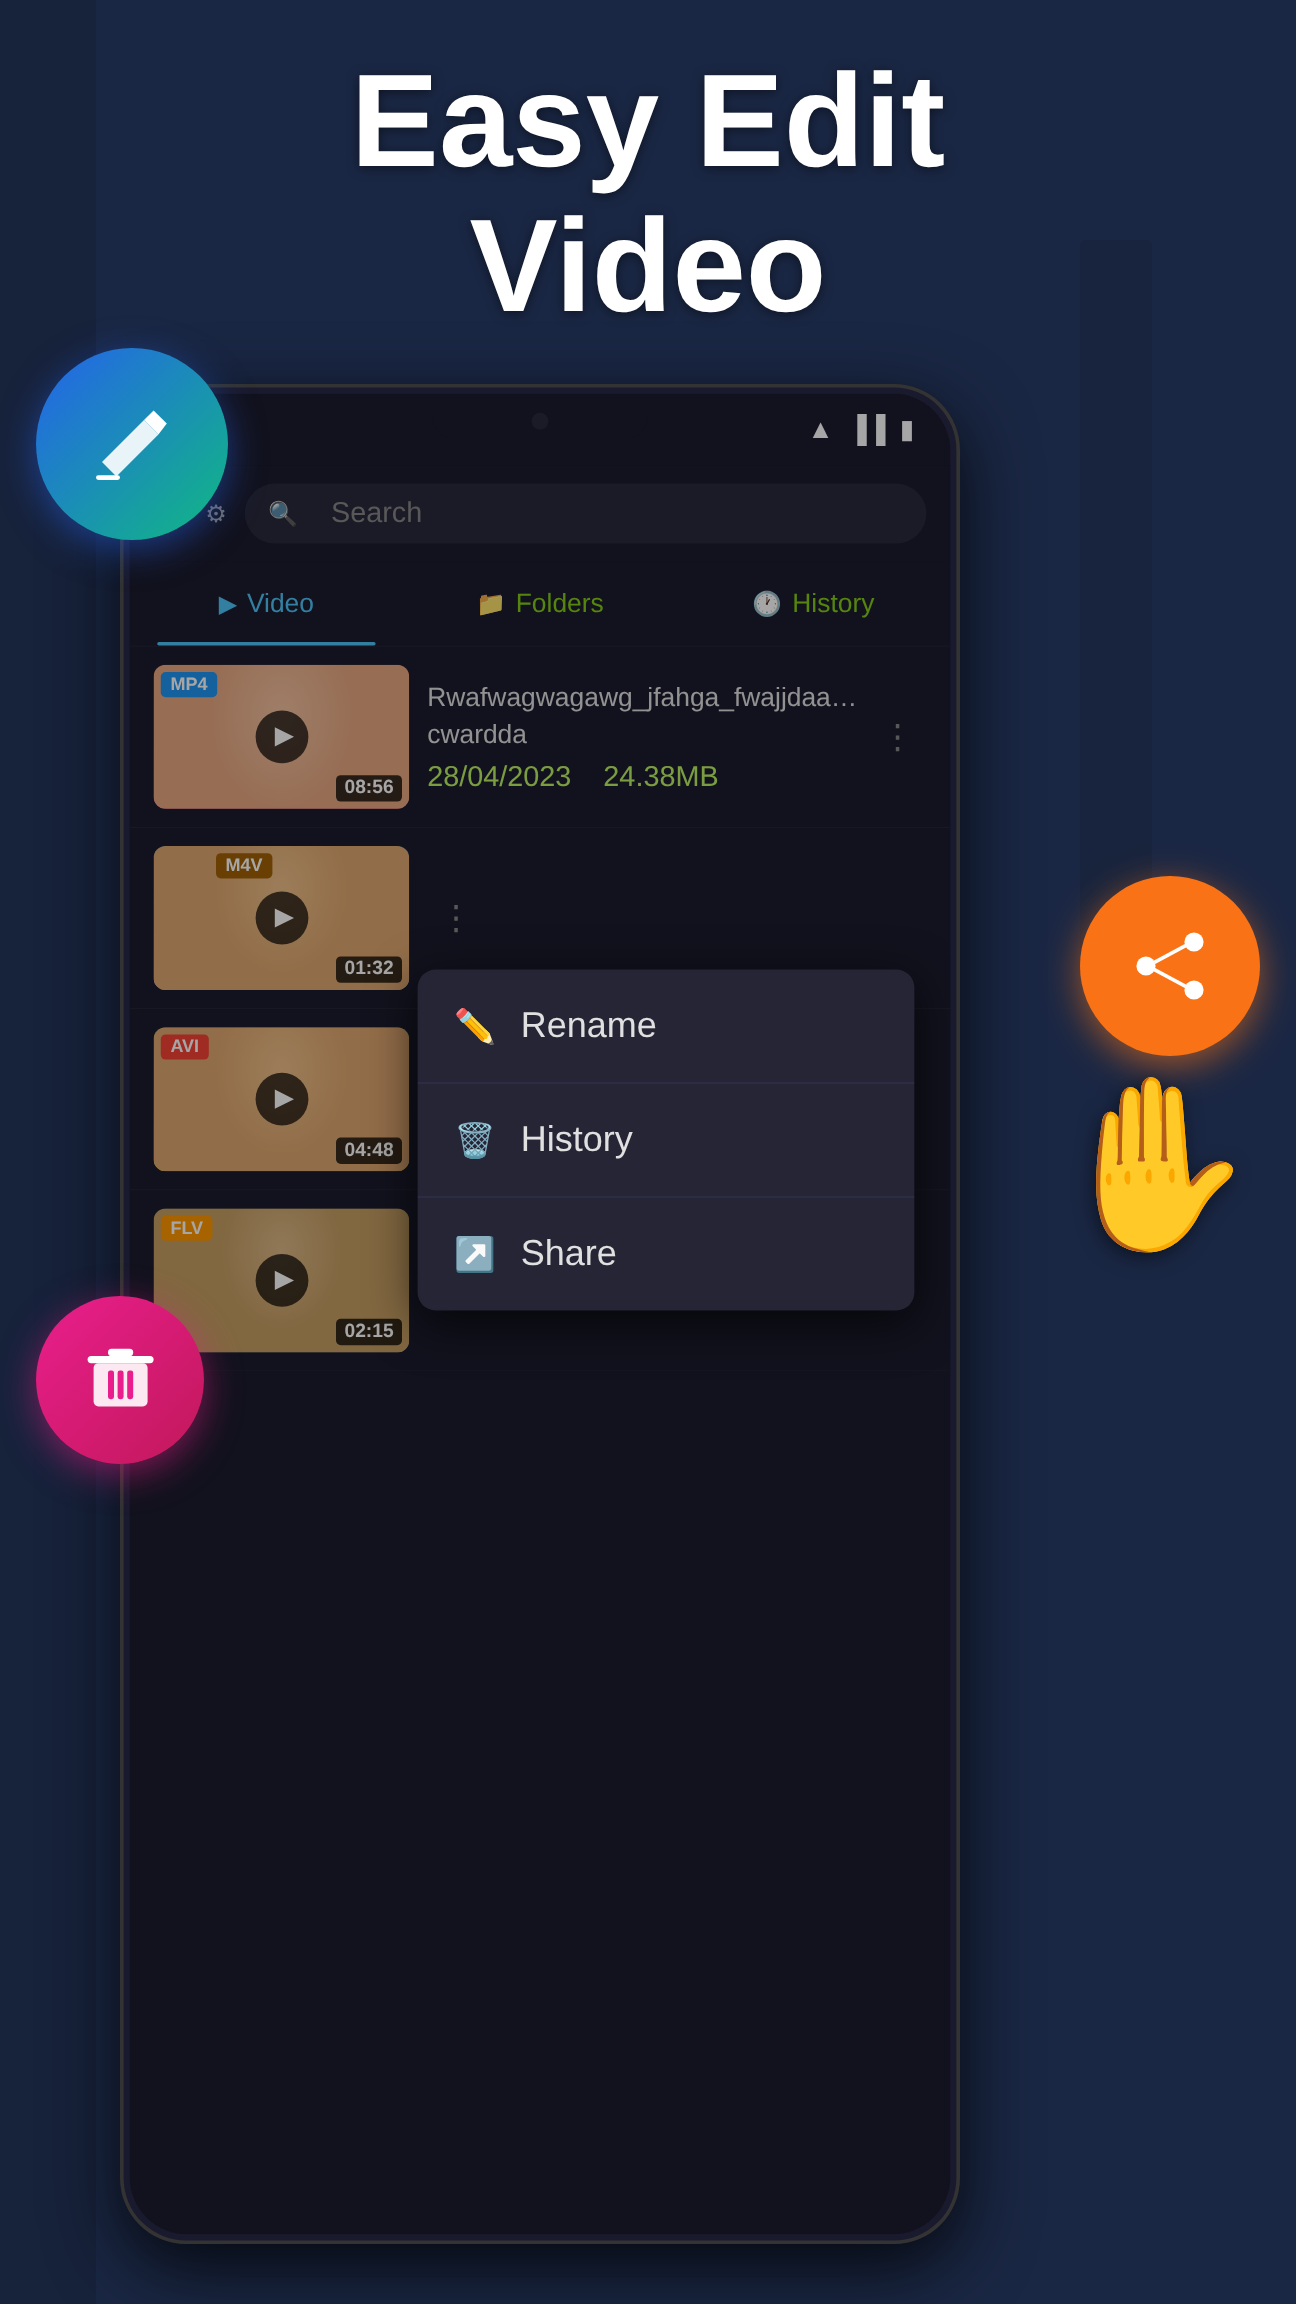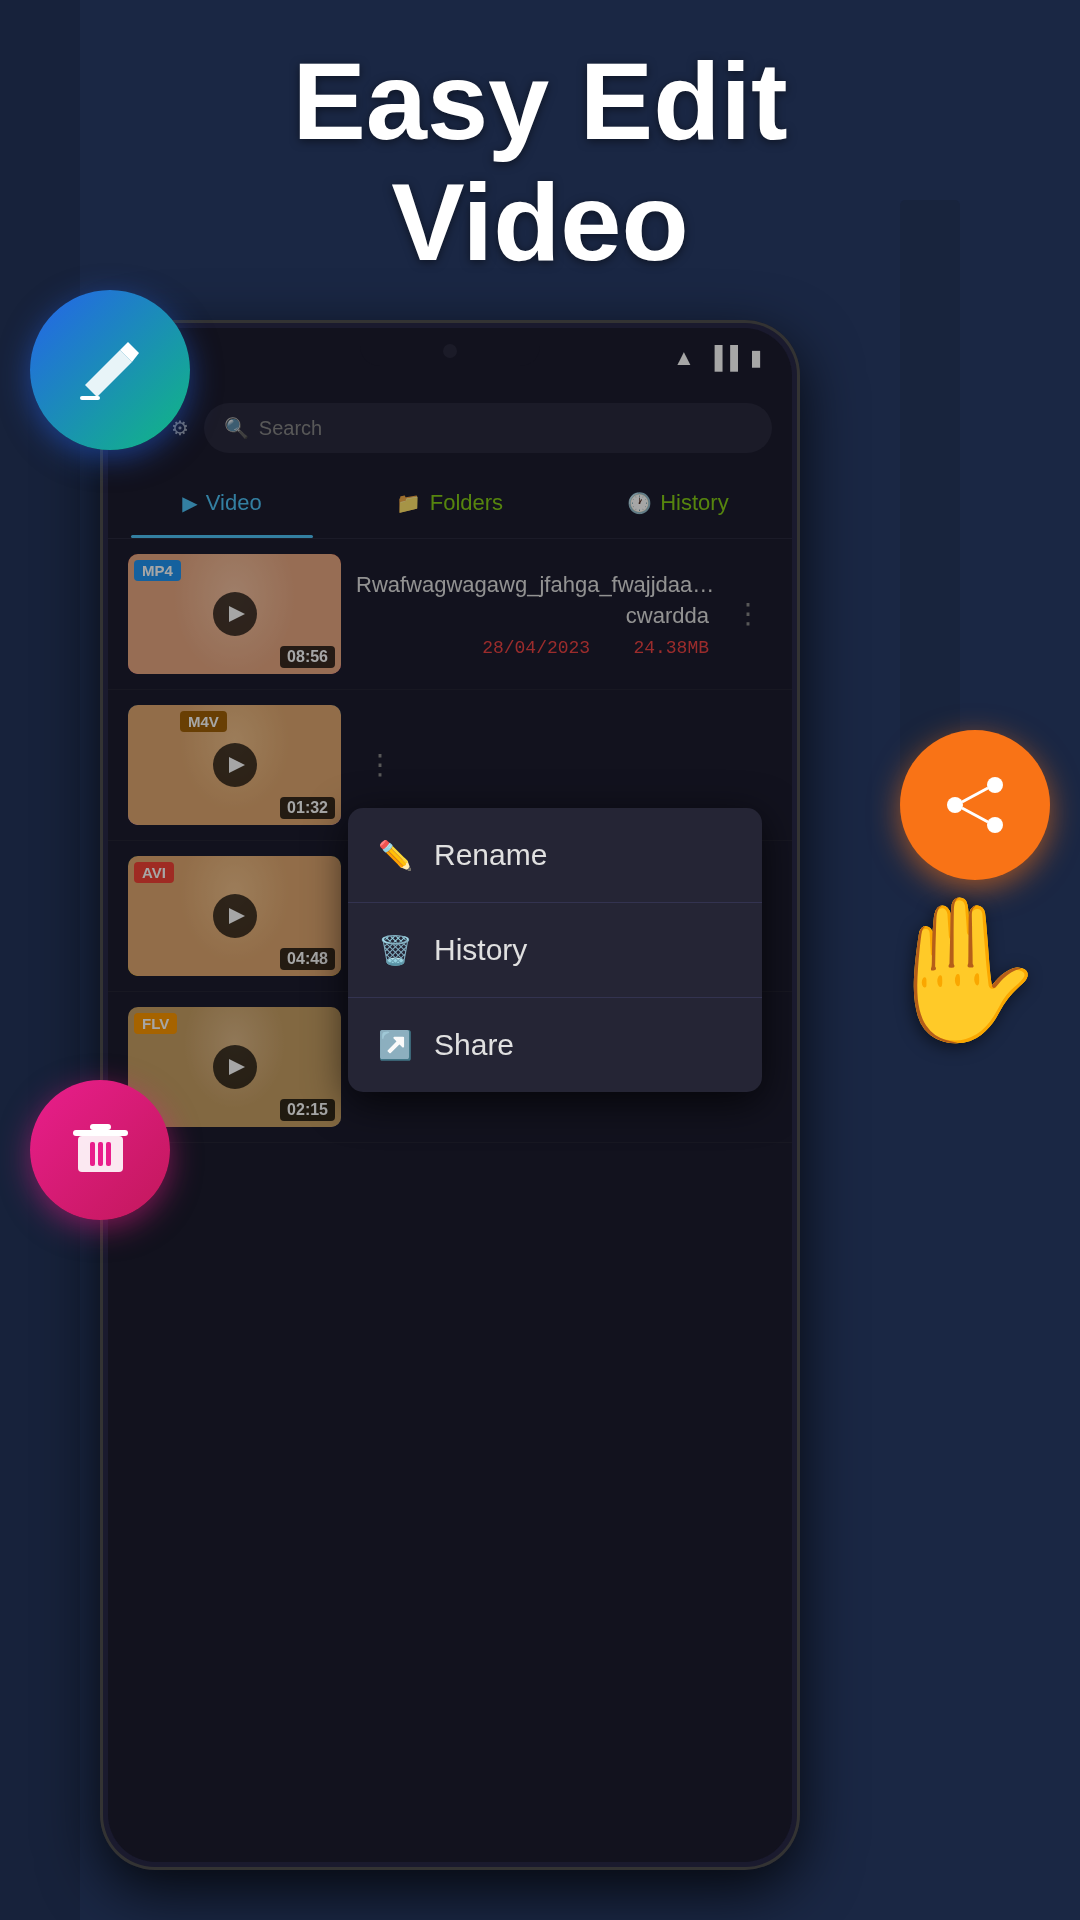--- a/index.html
+++ b/index.html
@@ -255,21 +255,22 @@
       gap: 10px;
     }
 
     .search-icon {
       color: #888;
       font-size: 20px;
     }
 
     .search-text {
       color: #888;
-      font-size: 20px;
+      font-size: 24px;
+      margin-left: 17px;
     }
 
     
     .tabs {
       display: flex;
       border-bottom: 1px solid #2a2a3e;
       background: #1c1c2e;
     }
 
     .tab {
@@ -382,34 +383,32 @@
     }
 
     .mp4-badge { background: #2196F3; }
     .m4v-badge { background: #a16207; margin-left: 46px; }
     .avi-badge { background: #f44336; }
     .flv-badge { background: #ff9800; }
 
     .video-info {
       flex: 1;
       min-width: 0;
-      text-align: right;
     }
 
     .video-title {
       font-size: 22px;
       color: #e0e0e0;
       line-height: 1.4;
       margin-bottom: 6px;
     }
 
     .video-meta {
-      font-size: 18px;
-      color: #ef4444;
-      font-family: Liberation Mono, monospace;
+      font-size: 24px;
+      color: #bef264;
     }
 
     .more-btn {
       color: #888;
       font-size: 28px;
       padding: 10px;
       cursor: pointer;
       line-height: 1;
     }
 

